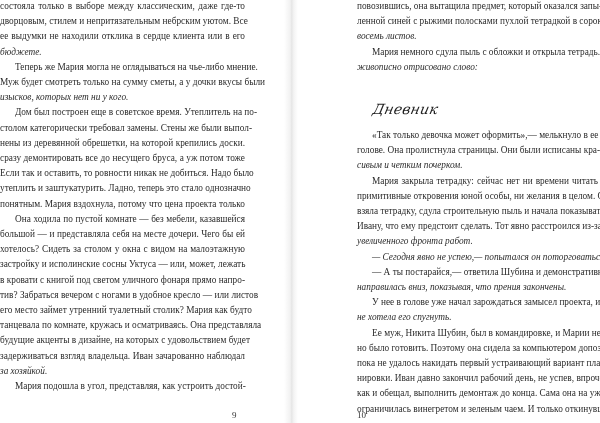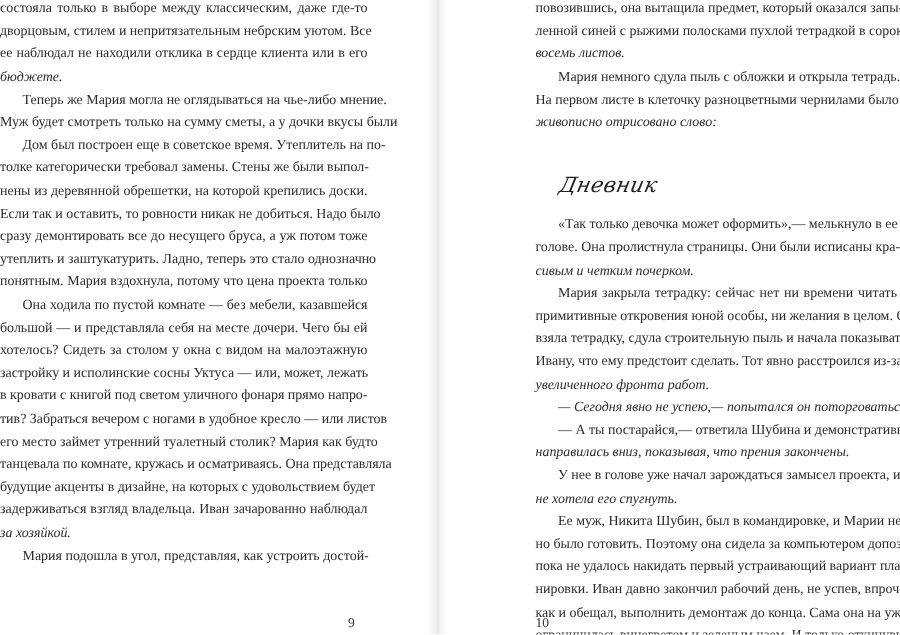--- a/index.html
+++ b/index.html
@@ -35,29 +35,30 @@
 </style>
 </head>
 <body>
 
 <div class="spread">
 
   <div class="page page-left">
     <div class="text-block" id="left-body">
         <span class="line">состояла только в выборе между классическим, даже где-то</span>
         <span class="line">дворцовым, стилем и непритязательным небрским уютом. Все</span>
-        <span class="line">ее наблюдал не находили отклика в сердце клиента или в его</span>
+        <span class="line">ее выдумки не находили отклика в сердце клиента или в его</span>
         <span class="line last">бюджете.</span>
         <span class="line indent">Теперь же Мария могла не оглядываться на чье-либо мнение.</span>
         <span class="line">Муж будет смотреть только на сумму сметы, а у дочки вкусы были</span>
+        <span class="line last">изысков, которых нет ни у кого.</span>
         <span class="line indent">Дом был построен еще в советское время. Утеплитель на по-</span>
-        <span class="line">толке категорически требовал замены. Стены же были выпол-</span>
+        <span class="line">столом категорически требовал замены. Стены же были выпол-</span>
         <span class="line">нены из деревянной обрешетки, на которой крепились доски.</span>
+        <span class="line">сразу демонтировать все до несущего бруса, а уж потом тоже</span>
         <span class="line">Если так и оставить, то ровности никак не добиться. Надо было</span>
-        <span class="line">сразу демонтировать все до несущего бруса, а уж потом тоже</span>
         <span class="line">утеплить и заштукатурить. Ладно, теперь это стало однозначно</span>
         <span class="line">понятным. Мария вздохнула, потому что цена проекта только</span>
         <span class="line indent">Она ходила по пустой комнате — без мебели, казавшейся</span>
         <span class="line">большой — и представляла себя на месте дочери. Чего бы ей</span>
         <span class="line">хотелось? Сидеть за столом у окна с видом на малоэтажную</span>
         <span class="line">застройку и исполинские сосны Уктуса — или, может, лежать</span>
         <span class="line">в кровати с книгой под светом уличного фонаря прямо напро-</span>
         <span class="line">тив? Забраться вечером с ногами в удобное кресло — или листов</span>
         <span class="line">его место займет утренний туалетный столик? Мария как будто</span>
         <span class="line">танцевала по комнате, кружась и осматриваясь. Она представляла</span>
@@ -71,21 +72,20 @@
 
   <div class="gutter"></div>
 
   <div class="page page-right">
     <div class="text-block">
       <div id="right-before">
           <span class="line">повозившись, она вытащила предмет, который оказался запы-</span>
           <span class="line">ленной синей с рыжими полосками пухлой тетрадкой в сорок</span>
           <span class="line last">восемь листов.</span>
           <span class="line indent">Мария немного сдула пыль с обложки и открыла тетрадь.</span>
-          <span class="line">На первом листе в клеточку разноцветными чернилами было</span>
           <span class="line last">живописно отрисовано слово:</span>
         </div>
       <div class="gap"></div>
       <div class="script-heading">Дневник</div>
       <div class="gap" style="height:6px"></div>
       <div id="right-after">
           <span class="line indent">«Так только девочка может оформить»,— мелькнуло в ее</span>
           <span class="line">голове. Она пролистнула страницы. Они были исписаны кра-</span>
           <span class="line last">сивым и четким почерком.</span>
           <span class="line indent">Мария закрыла тетрадку: сейчас нет ни времени читать</span>

